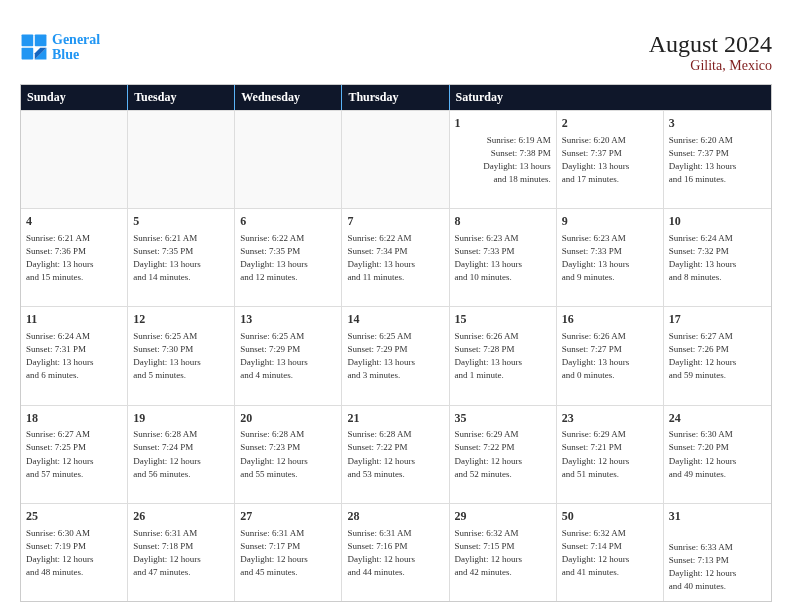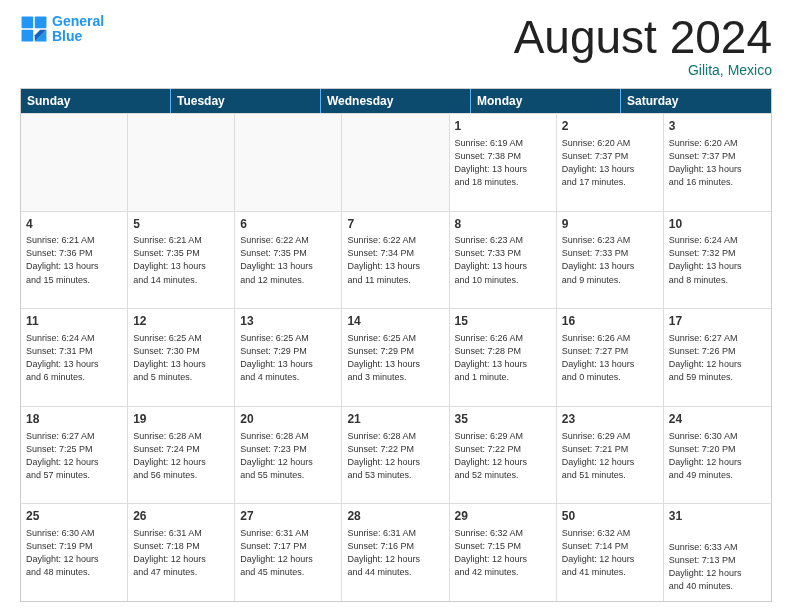--- a/index.html
+++ b/index.html
@@ -6,23 +6,24 @@
     body {
       width: 792px;
       height: 612px;
       font-family: Arial, sans-serif;
       background: #fff;
       overflow: hidden;
     }
     .page {
       width: 792px;
       height: 612px;
-      padding: 14px 20px 10px 20px;
+      padding: 32px 20px 10px 20px;
       display: flex;
       flex-direction: column;
+      font-family: Liberation Serif, serif;
     }
     .header {
       display: flex;
       justify-content: space-between;
       align-items: flex-start;
       margin-bottom: 10px;
     }
     .logo {
       display: flex;
       align-items: center;
@@ -38,40 +39,40 @@
       color: #2196F3;
     }
     .logo-icon {
       width: 28px;
       height: 28px;
     }
     .title-block {
       text-align: right;
     }
     .month-title {
-      font-size: 46px;
+      font-size: 24px;
       font-weight: normal;
       color: #222;
       line-height: 1;
     }
     .location {
       font-size: 14px;
-      color: #0f766e;
+      color: #7f1d1d;
       margin-top: 2px;
     }
     .calendar {
       flex: 1;
       display: flex;
       flex-direction: column;
       border: 1px solid #ccc;
     }
     .cal-header-row {
       display: grid;
-      grid-template-columns: repeat(5, 1fr);
-      background: #0c4a6e;
+      grid-template-columns: repeat(7, 1fr);
+      background: #0f172a;
     }
     .cal-header-cell {
       color: #fff;
       font-size: 12px;
       font-weight: bold;
       padding: 5px 6px;
       border-right: 1px solid #5ab3f7;
       text-align: left;
     }
     .cal-header-cell:last-child { border-right: none; }
@@ -147,32 +148,32 @@
       <div class="month-title">August 2024</div>
       <div class="location">Gilita, Mexico</div>
     </div>
   </div>
 
   <div class="calendar">
     <div class="cal-header-row">
       <div class="cal-header-cell">Sunday</div>
       <div class="cal-header-cell">Tuesday</div>
       <div class="cal-header-cell">Wednesday</div>
-      <div class="cal-header-cell">Monday</div>
+      <div class="cal-header-cell">Thursday</div>
       <div class="cal-header-cell">Saturday</div>
     </div>
     <div class="cal-body" id="cal-body">
     <div class="cal-row">
           <div class="cal-cell empty"></div>
           <div class="cal-cell empty"></div>
           <div class="cal-cell empty"></div>
           <div class="cal-cell empty"></div>
           <div class="cal-cell">
             <span class="day-num">1</span>
-            <div class="sun-info" style="white-space: pre-line;">Sunrise: 6:19 AM
+            <div class="sun-info" style="white-space: pre-line; text-align: right;">Sunrise: 6:19 AM
 Sunset: 7:38 PM
 Daylight: 13 hours
 and 18 minutes.</div>
           </div>
           <div class="cal-cell">
             <span class="day-num">2</span>
             <div class="sun-info" style="white-space: pre-line;">Sunrise: 6:20 AM
 Sunset: 7:37 PM
 Daylight: 13 hours
 and 17 minutes.</div>

